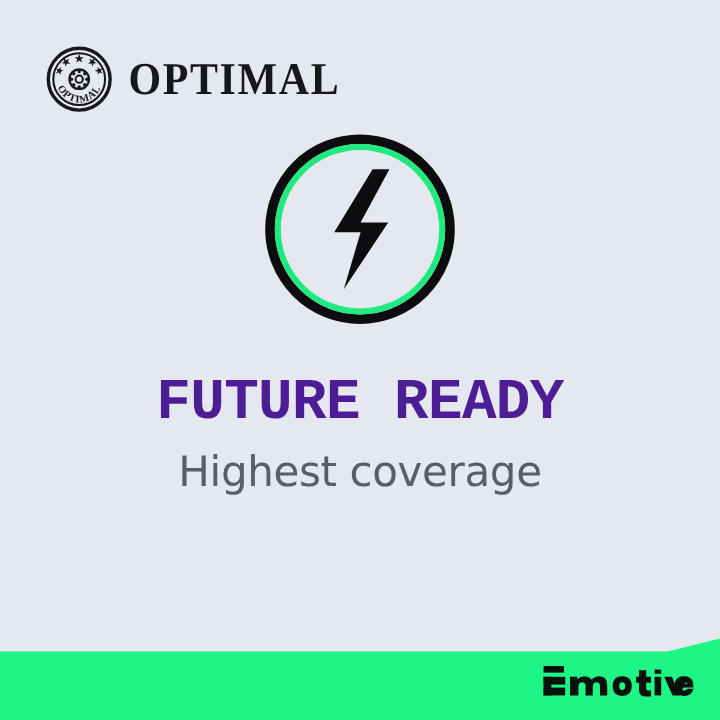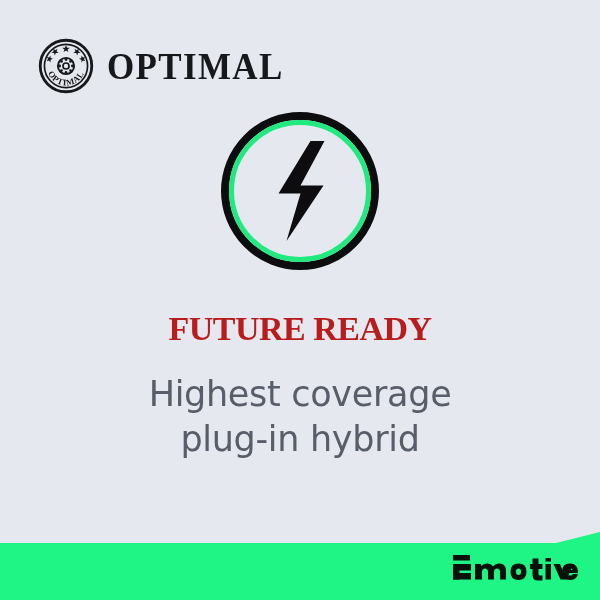--- a/index.html
+++ b/index.html
@@ -79,26 +79,26 @@
     height: 104px;
   }
 
   
   .headline {
     position: absolute;
     left: 0;
     right: 0;
     top: 312px;
     text-align: center;
-    font-family: Liberation Serif, serif;
+    font-family: Liberation Mono, monospace;
     font-weight: 700;
-    font-size: 34px;
+    font-size: 48px;
     line-height: 1;
     letter-spacing: -0.5px;
-    color: #b91c1c;
+    color: #4c1d95;
   }
   .body-copy {
     position: absolute;
     left: 0;
     right: 0;
     top: 372px;
     text-align: center;
     font-family: "DejaVu Sans", sans-serif;
     font-weight: 400;
     font-size: 35px;
@@ -192,21 +192,20 @@
     <div class="hero-ring-inner"></div>
     <svg class="hero-bolt" viewBox="0 0 72 104" aria-hidden="true">
       <path d="M46.5 2 L14.5 54.5 L36.5 54.5 L22.5 102 L59.5 46.5 L36.5 46.5 L60.5 2 Z" fill="#0d0d0f"></path>
     </svg>
   </div>
 
   <div class="headline">FUTURE READY</div>
 
   <div class="body-copy">
     <span class="line">Highest coverage</span>
-    <span class="line">plug-in hybrid</span>
   </div>
 
   <div class="footer-band">
     <div class="footer-logo">
       <svg width="126" height="34" viewBox="0 0 252 68" aria-hidden="true">
         <g fill="#07120c">
 
           <rect x="2" y="4" width="34" height="11"></rect>
           <rect x="2" y="22" width="36" height="13"></rect>
           <rect x="2" y="40" width="36" height="13"></rect>

